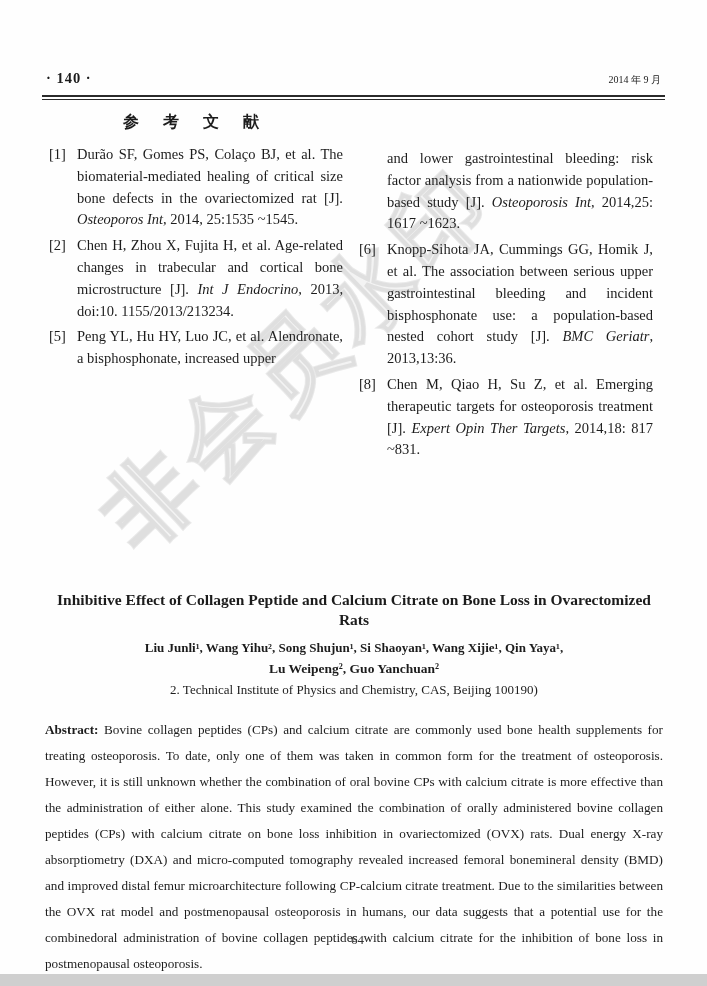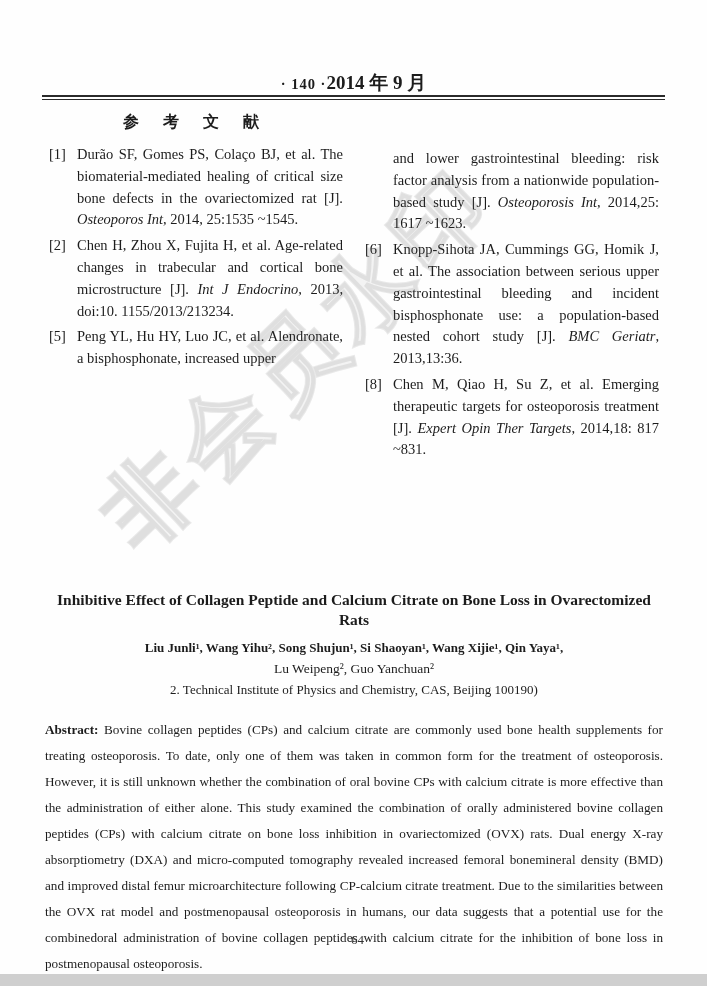--- a/index.html
+++ b/index.html
@@ -8,54 +8,54 @@
     width:707px;height:986px;
     margin:0 auto;
     background:#fefefe;
     font-family:"Liberation Serif","DejaVu Serif",serif;
     color:#1c1c1c;
     overflow:hidden;
   }
   
   .header{
     position:absolute;top:70px;left:46px;right:46px;
-    display:flex;justify-content:center;align-items:baseline;
+    display:flex;justify-content:space-between;align-items:baseline;
     font-size:14px;
   }
   .header .pageno{font-size:14.5px;font-weight:700;letter-spacing:1px;}
   .header .jtitle{font-weight:700;font-size:15px;letter-spacing:7px;}
-  .header .date{font-size:19px;font-weight:700;}
+  .header .date{font-size:10px;font-weight:400;}
   .header-rule{
     position:absolute;top:95px;left:42px;right:42px;height:2px;
     border-top:2.5px solid #2a2a2a;border-bottom:1px solid #2a2a2a;
   }
   
   .refs{
     position:absolute;top:110px;left:45px;width:618px;
     font-size:14.5px;line-height:21.8px;
   }
-  .ref-cols{display:flex;gap:14px;}
+  .ref-cols{display:flex;gap:8px;}
   .col{width:302px;text-align:justify;}
   .refs-heading{
     text-align:center;font-weight:700;font-size:16px;
     letter-spacing:10px;line-height:24px;margin-bottom:10px;
   }
   .col-right{padding-top:34px;}
   ul.reflist{list-style:none;margin:0;padding:0;}
   li.ref{padding-left:28px;text-indent:-28px;margin:4px;}
   .ref-label{display:inline-block;width:28px;text-indent:0;}
   li.ref i{font-style:italic;}
   
   .article{
     position:absolute;top:590px;left:45px;width:618px;
     text-align:center;
   }
   .art-title{font-weight:700;font-size:15.5px;line-height:20px;}
   .authors{font-weight:700;font-size:13px;line-height:21px;margin-top:7px;}
-  .authors2{font-weight:400;font-size:13.5px;line-height:21px;}
+  .authors2{font-weight:700;font-size:13.5px;line-height:21px;}
   .affil{font-size:13px;line-height:22px;}
   .affil sup{font-size:8.5px;}
   .abstract{
     text-align:justify;margin-top:16px;
     font-size:13.2px;line-height:26px;
   }
   .abstract b,.keyword b{font-weight:700;}
   
   .footer{
     position:absolute;top:932px;left:4px;width:100%;

